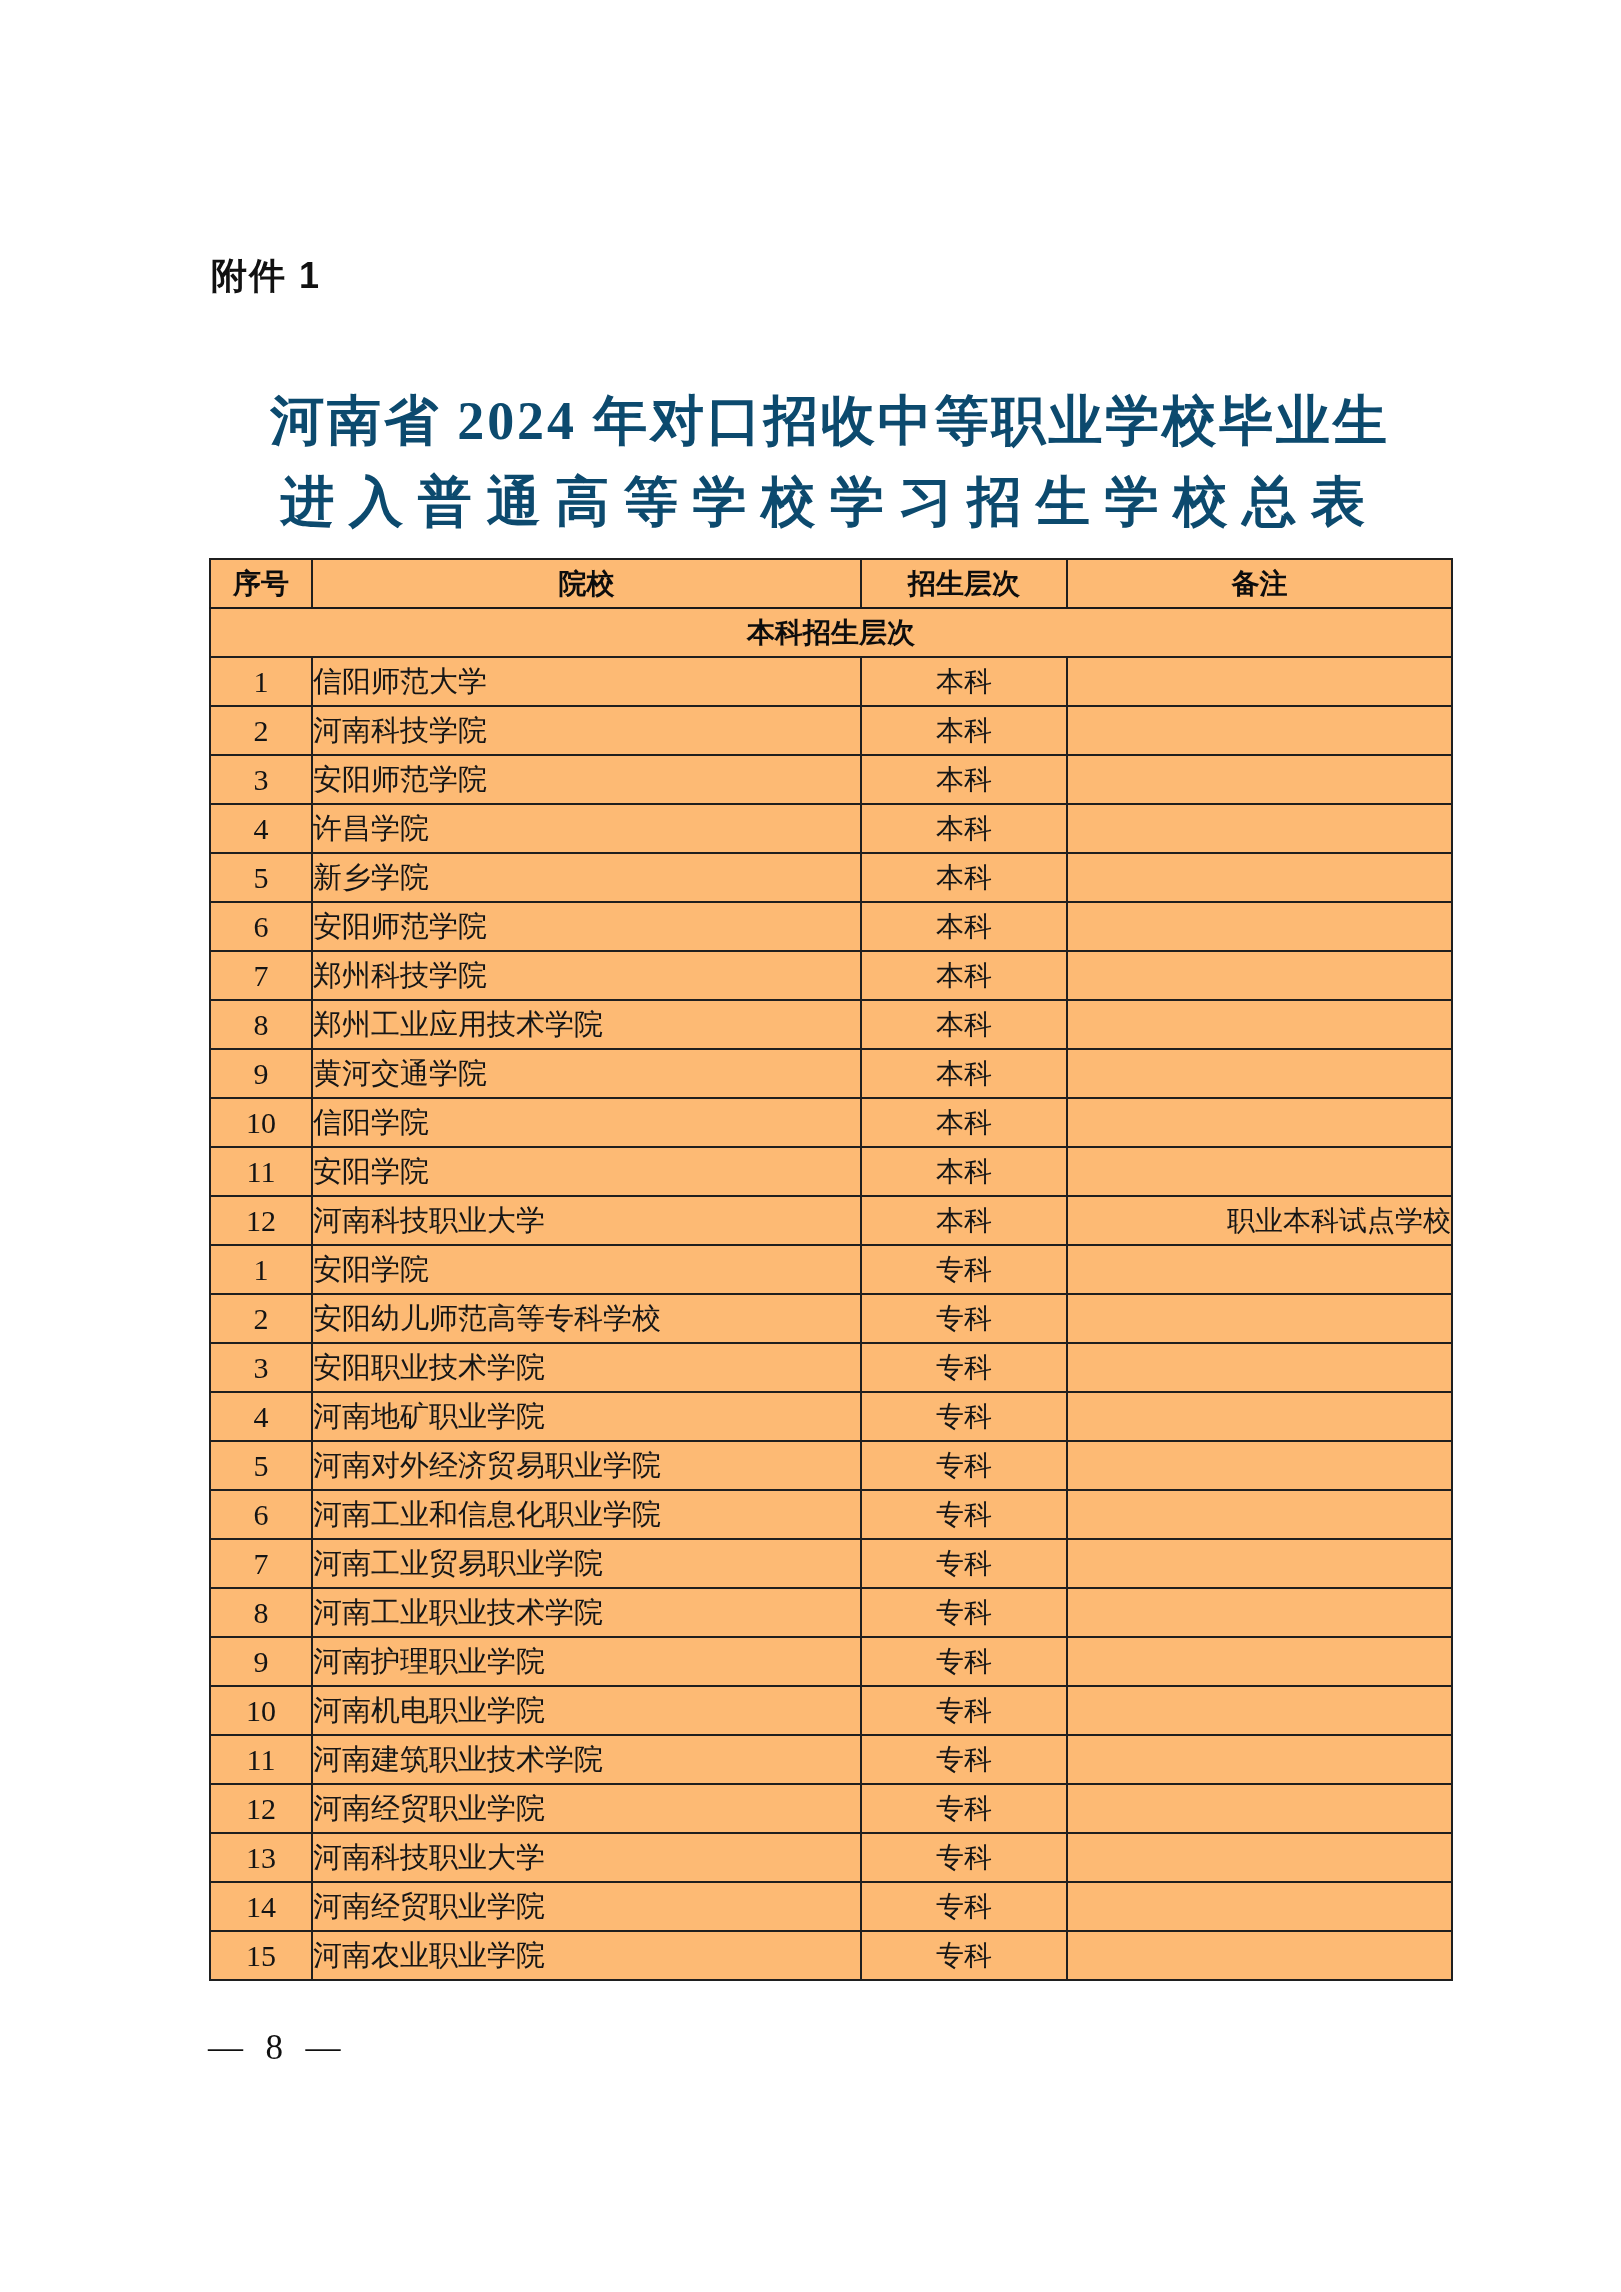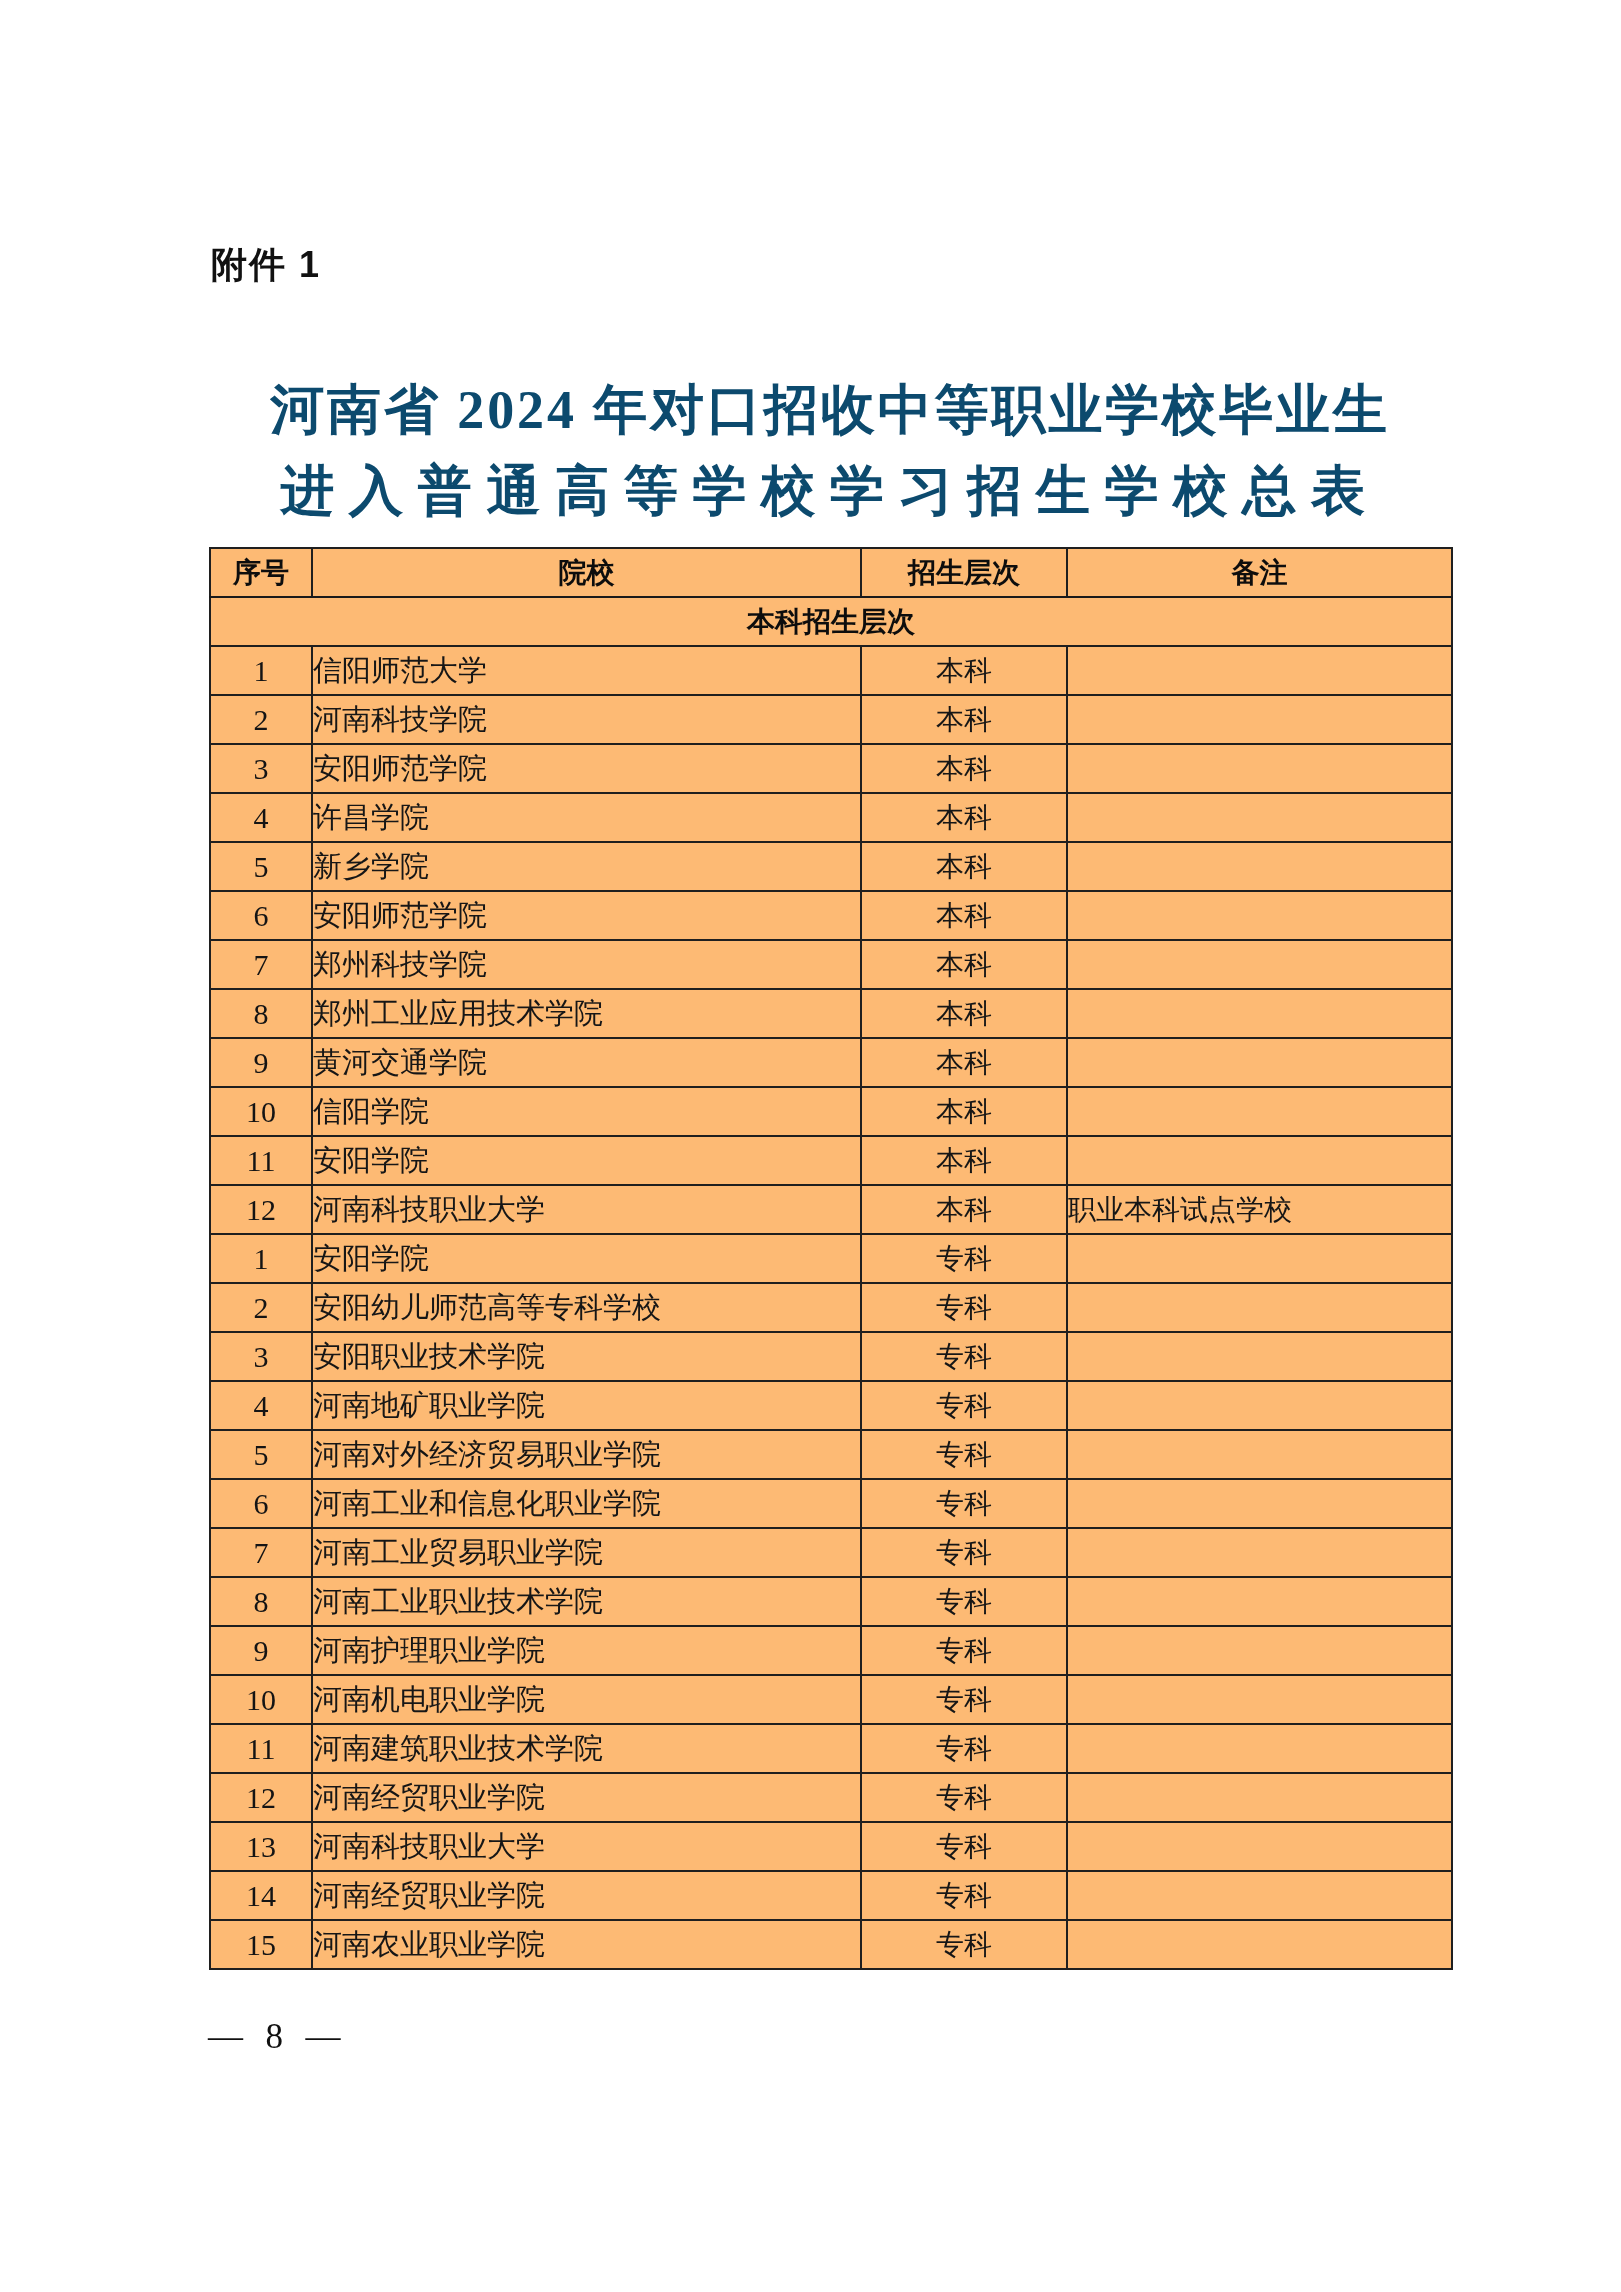--- a/index.html
+++ b/index.html
@@ -11,20 +11,21 @@
     width: 1621px;
     height: 2293px;
     position: relative;
     font-family: "Liberation Serif", "DejaVu Serif", serif;
     color: #111111;
   }
   .page {
     position: absolute;
     inset: 0;
     background: #ffffff;
+    margin-top: 11px;
   }
   .attachment-label {
     position: absolute;
     left: 211px;
     top: 241px;
     font-family: "Liberation Sans", "DejaVu Sans", sans-serif;
     font-weight: 600;
     font-size: 36px;
     letter-spacing: 2px;
     color: #111111;
@@ -100,21 +101,21 @@
     padding-left: 7.8px;
     font-size: 29px;
     color: #161616;
   }
   td.level {
     text-align: center;
     font-size: 28px;
     color: #161616;
   }
   td.remark {
-    text-align: left;
+    text-align: right;
     font-size: 28px;
     color: #161616;
   }
   .page-number {
     position: absolute;
     left: 208px;
     top: 2017px;
     font-family: "Liberation Serif", "DejaVu Serif", serif;
     font-size: 35px;
     color: #101010;

